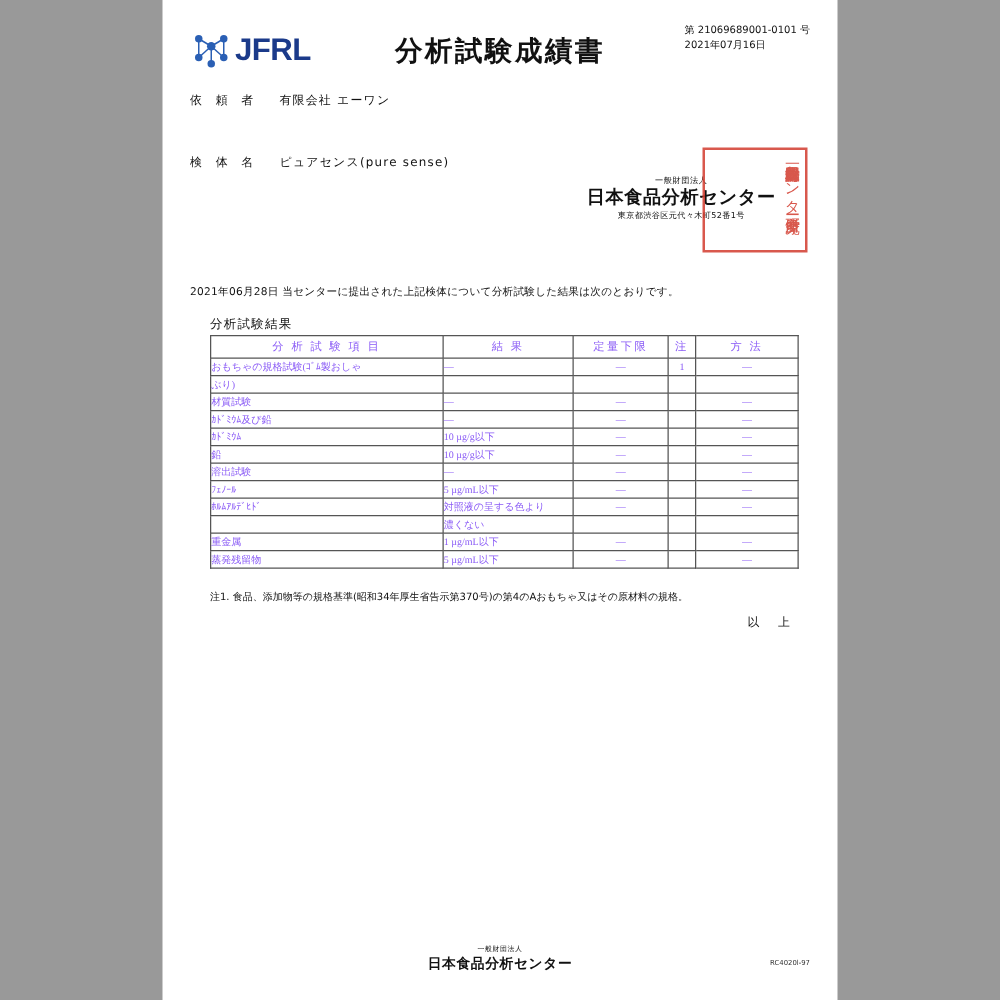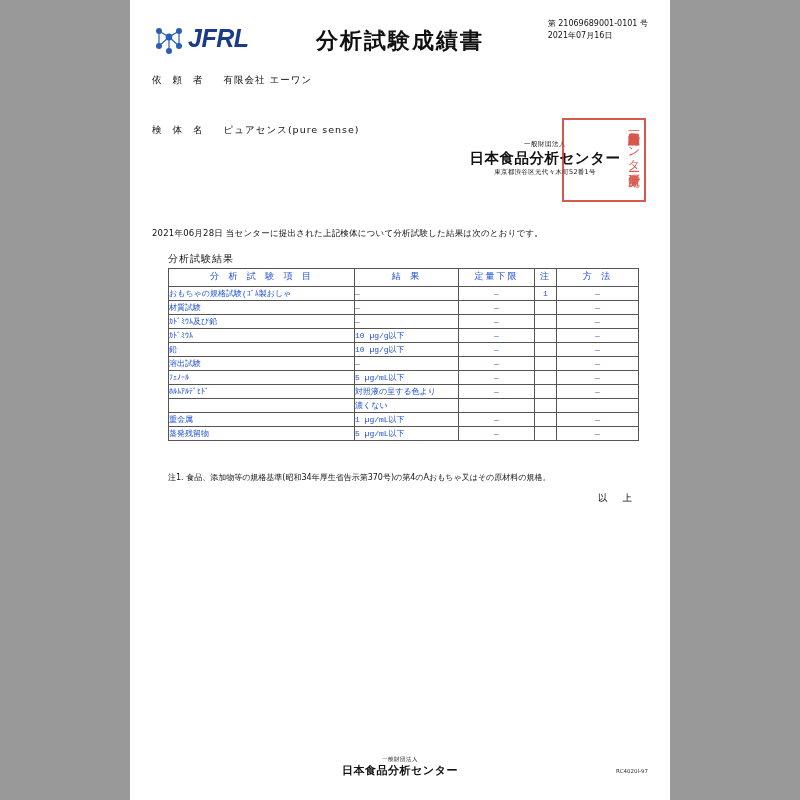--- a/index.html
+++ b/index.html
@@ -24,21 +24,21 @@
   
   .header {
     position: relative;
     height: 70px;
   }
   .logo {
     position: absolute;
     left: 22px;
     top: 24px;
     display: flex;
-    font-style: italic;
+    align-items: center;
   }
   .logo-mark {
     width: 34px;
     height: 32px;
     position: relative;
   }
   .logo-text {
     font-family: "Liberation Sans", sans-serif;
     font-weight: bold;
     font-size: 25px;
@@ -137,22 +137,22 @@
     letter-spacing: 1px;
   }
 
   
   table.result {
     position: absolute;
     left: 38px;
     top: 268px;
     width: 470px;
     border-collapse: collapse;
-    font-family: Liberation Mono, monospace;
-    color: #1d4ed8;
+    font-family: Liberation Serif, serif;
+    color: #8b5cf6;
     table-layout: fixed;
   }
   table.result th, table.result td {
     border: 1px solid #555;
     font-weight: normal;
     padding: 0;
     vertical-align: top;
   }
   table.result thead th {
     text-align: center;
@@ -296,20 +296,27 @@
     </thead>
     <tbody>
       <tr>
         <td class="item">おもちゃの規格試験(ｺﾞﾑ製おしゃ</td>
         <td class="res">—</td>
         <td class="lim">—</td>
         <td class="note">1</td>
         <td class="method">—</td>
       </tr>
       <tr>
+        <td class="item">ぶり)</td>
+        <td class="res"></td>
+        <td class="lim"></td>
+        <td class="note"></td>
+        <td class="method"></td>
+      </tr>
+      <tr>
         <td class="item ind1">材質試験</td>
         <td class="res">—</td>
         <td class="lim">—</td>
         <td class="note"></td>
         <td class="method">—</td>
       </tr>
       <tr>
         <td class="item ind2 tiny">ｶﾄﾞﾐｳﾑ及び鉛</td>
         <td class="res">—</td>
         <td class="lim">—</td>

